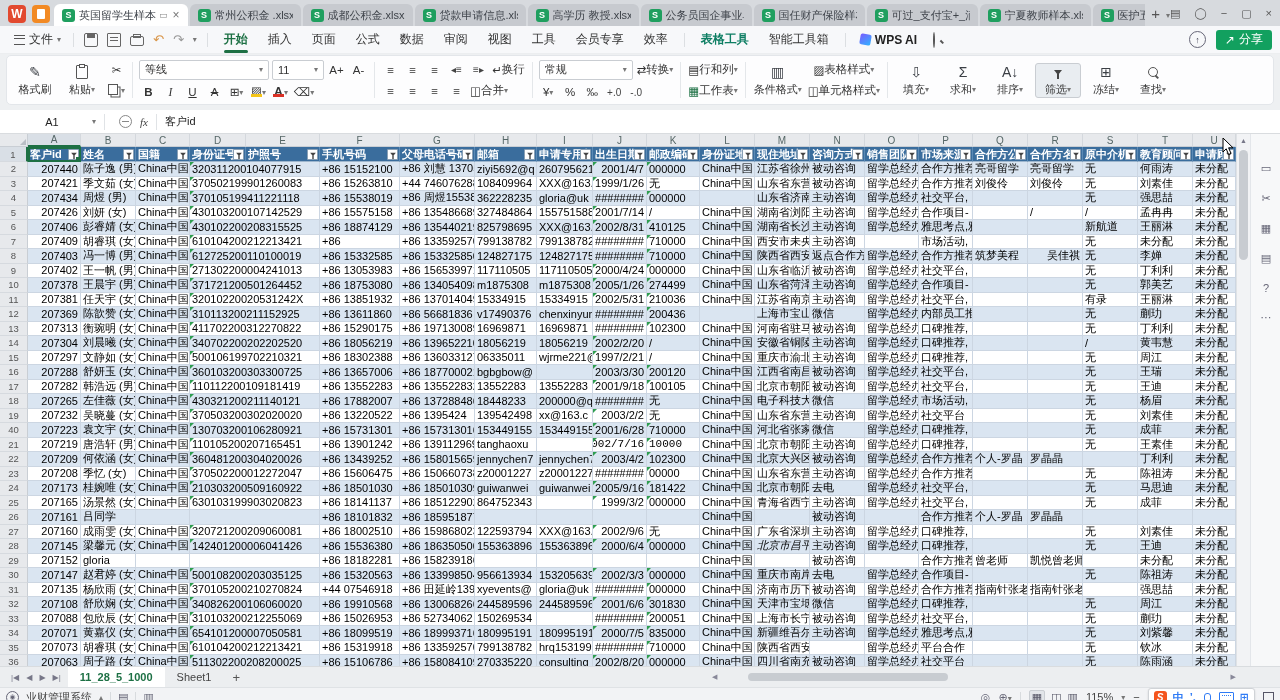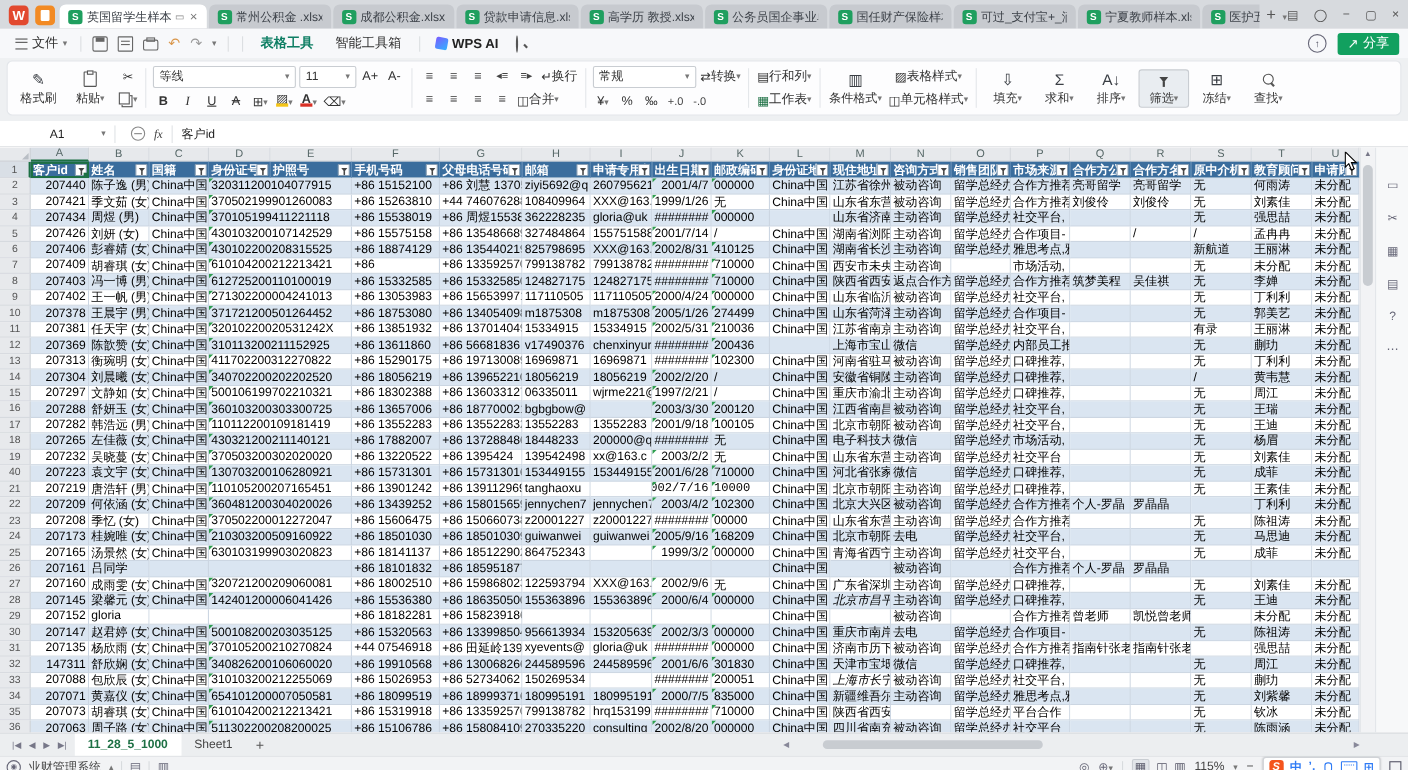--- a/index.html
+++ b/index.html
@@ -211,20 +211,32 @@
     <div class="mdiv"></div>
     <div class="qat">
       <span class="qi save"></span>
       <span class="qi page"></span>
       <span class="qi printer"></span>
       <span class="undo">↶</span>
       <span class="redo">↷</span>
       <span class="car">▾</span>
     </div>
     <div class="mdiv"></div>
+    <div style="display:flex">
+        <div class="mitem active">开始</div>
+        <div class="mitem">插入</div>
+        <div class="mitem">页面</div>
+        <div class="mitem">公式</div>
+        <div class="mitem">数据</div>
+        <div class="mitem">审阅</div>
+        <div class="mitem">视图</div>
+        <div class="mitem">工具</div>
+        <div class="mitem">会员专享</div>
+        <div class="mitem">效率</div>
+      </div>
     <div class="mdiv"></div>
     <div class="ttools">表格工具</div>
     <div class="stbx">智能工具箱</div>
     <div class="mdiv"></div>
     <div class="wpsai">
       <span class="ailogo"></span>
       <span>WPS AI</span>
     </div>
     <div style="padding:0 8px"><span class="lens"></span></div>
     <div class="mright">
@@ -1008,21 +1020,21 @@
           </div>
           <div class="cell" style="width: 54px;">
             <span>留学总经办</span>
           </div>
           <div class="cell" style="width: 54px;">
             <span>合作方推荐</span>
           </div>
           <div class="cell" style="width: 55px;">
             <span>筑梦美程</span>
           </div>
-          <div class="cell" style="width: 55px;">
+          <div class="cell" style="width: 55px; justify-content: flex-end;">
             <span>吴佳祺</span>
           </div>
           <div class="cell" style="width: 55px;">
             <span>无</span>
           </div>
           <div class="cell" style="width: 55px;">
             <span>李婵</span>
           </div>
           <div class="cell" style="width: 43px;">
             <span>未分配</span>
@@ -1971,21 +1983,21 @@
             <span>guiwanwei</span>
           </div>
           <div class="cell" style="width: 56px;">
             <span>guiwanwei</span>
           </div>
           <div class="cell al-r" style="width: 54px;">
             <span>2005/9/16</span>
             <i class="gc"></i>
           </div>
           <div class="cell" style="width: 53px;">
-            <span>168209</span>
+            <span>181422</span>
             <i class="gc"></i>
           </div>
           <div class="cell" style="width: 55px;">
             <span>China中国</span>
           </div>
           <div class="cell" style="width: 55px;">
             <span>北京市朝阳</span>
           </div>
           <div class="cell" style="width: 55px;">
             <span>去电</span>
@@ -2398,21 +2410,21 @@
           <div class="cell" style="width: 55px;">
             <span>强思喆</span>
           </div>
           <div class="cell" style="width: 43px;">
             <span>未分配</span>
           </div>
         </div>
         <div class="row r-even">
           <div class="rnum">32</div>
           <div class="cell al-r" style="width: 53px;">
-            <span>147311</span>
+            <span>207108</span>
           </div>
           <div class="cell" style="width: 55px;">
             <span>舒欣娴 (女)</span>
           </div>
           <div class="cell" style="width: 54px;">
             <span>China中国</span>
           </div>
           <div class="cell" style="width: 130px;">
             <span>340826200106060020</span>
             <i class="gc"></i>
@@ -2492,21 +2504,21 @@
           <div class="cell al-r" style="width: 54px;">
             <span>########</span>
           </div>
           <div class="cell" style="width: 53px;">
             <span>200051</span>
             <i class="gc"></i>
           </div>
           <div class="cell" style="width: 55px;">
             <span>China中国</span>
           </div>
-          <div class="cell" style="width: 55px; font-style: italic;">
+          <div class="cell" style="width: 55px;">
             <span>上海市长宁</span>
           </div>
           <div class="cell" style="width: 55px;">
             <span>被动咨询</span>
           </div>
           <div class="cell" style="width: 54px;">
             <span>留学总经办</span>
           </div>
           <div class="cell" style="width: 54px;">
             <span>社交平台,</span>

